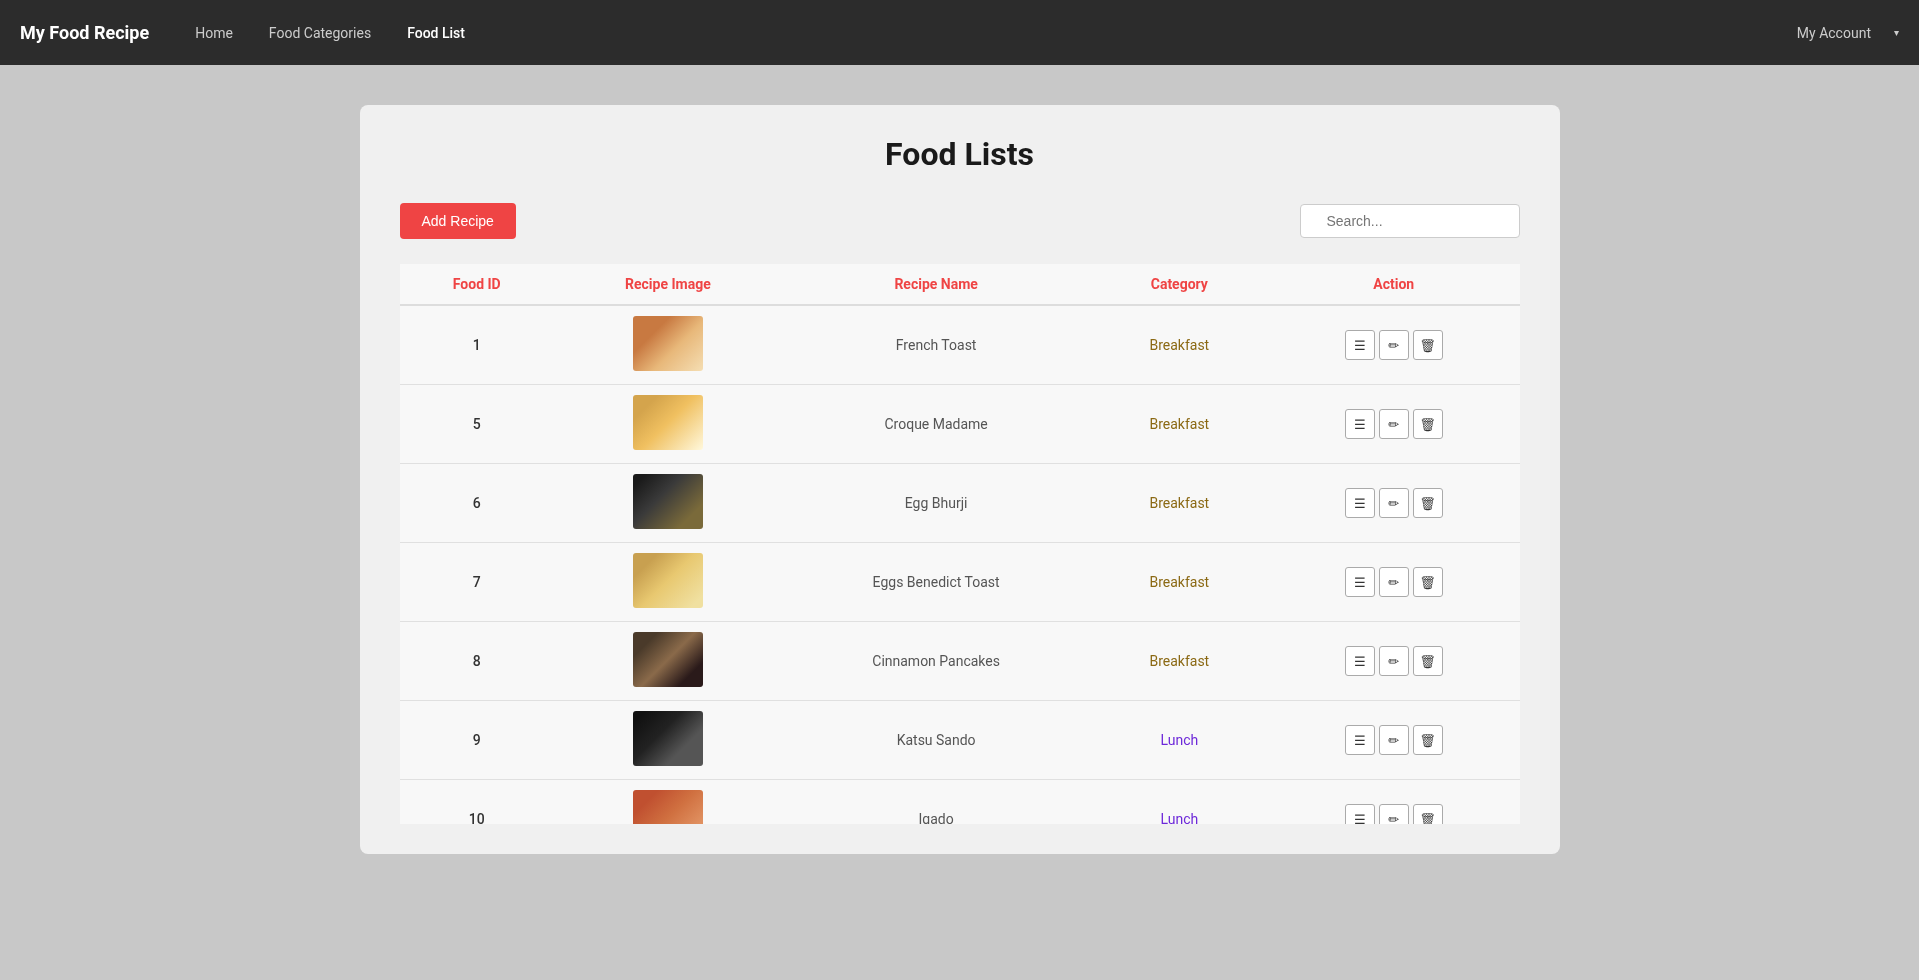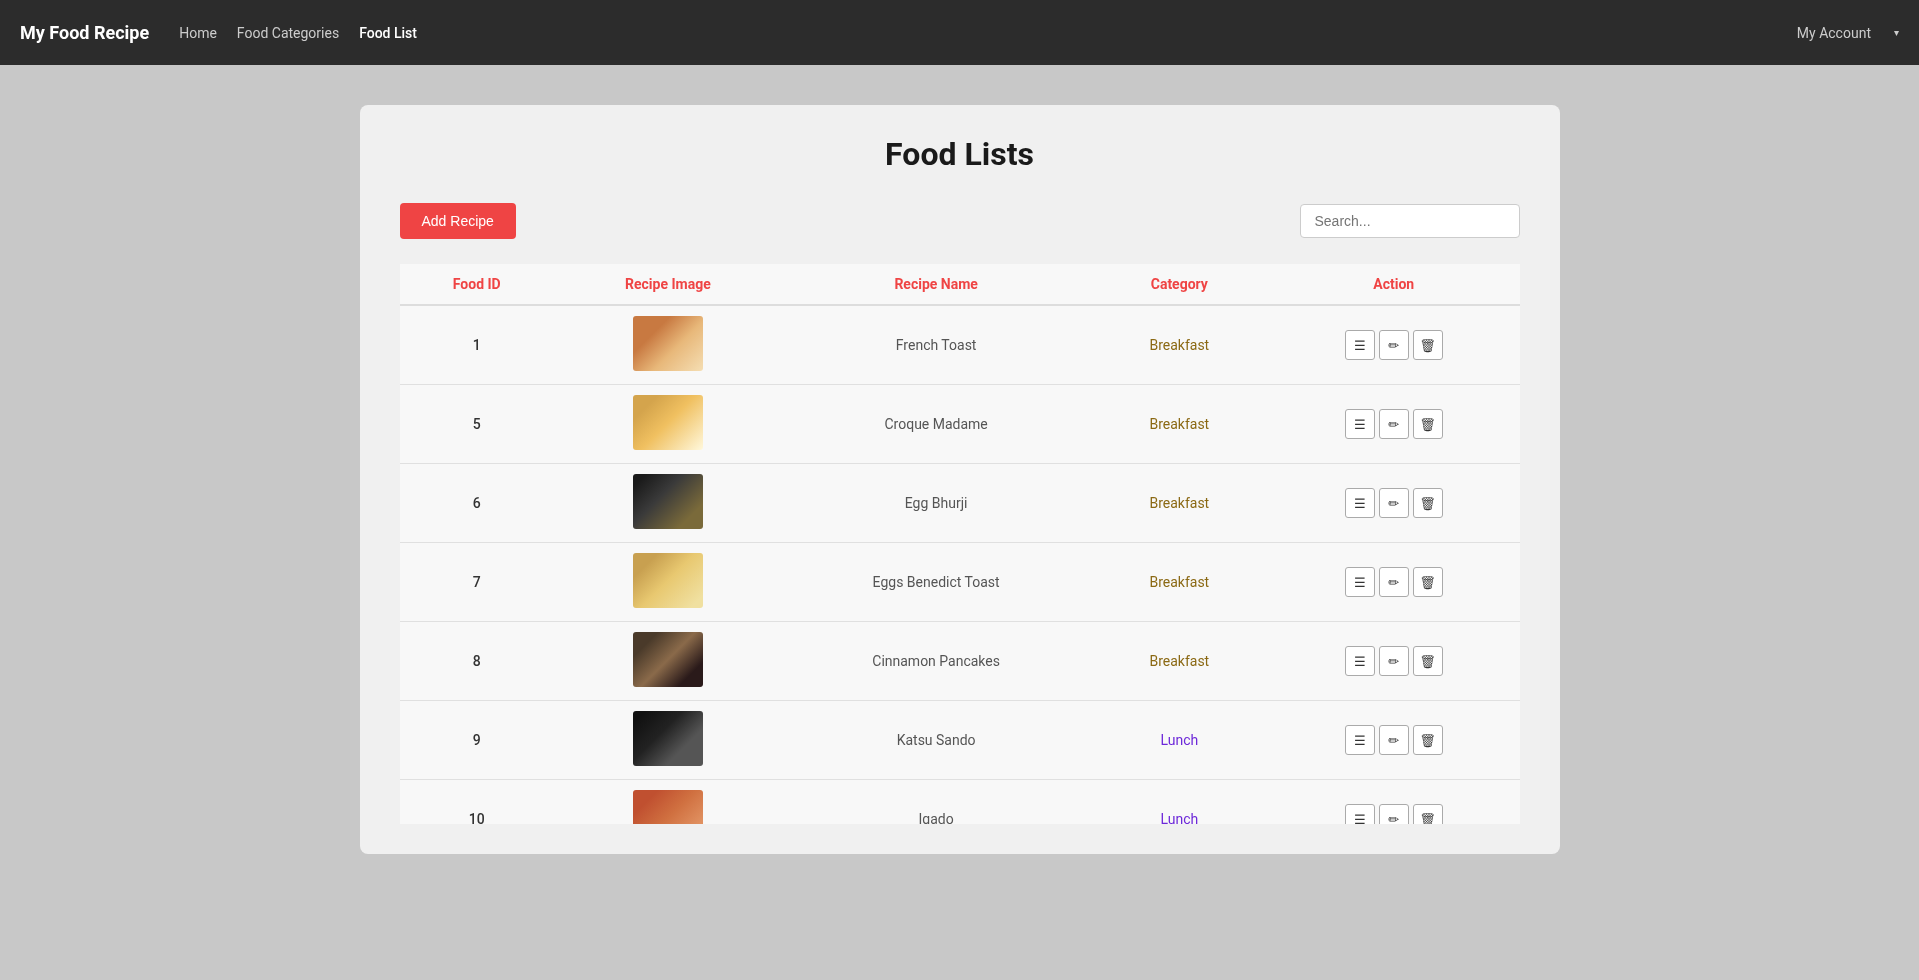--- a/index.html
+++ b/index.html
@@ -27,20 +27,21 @@
     .navbar-links {
       display: flex;
       gap: 20px;
       flex: 1;
     }
     .navbar-links a {
       color: #ccc;
       text-decoration: none;
       font-size: 14px;
       cursor: pointer;
+      margin-left: 16px;
     }
     .navbar-links a.active {
       color: #fff;
       font-weight: 500;
     }
     .navbar-right {
       display: flex;
       align-items: center;
       gap: 23px;
       color: #ccc;
@@ -88,21 +89,21 @@
       border: none;
       padding: 10px 22px;
       border-radius: 4px;
       font-size: 14px;
       cursor: pointer;
     }
 
     .search-input {
       border: 1px solid #ccc;
       background: #fff;
-      padding: 8px 14px;
+      padding: 8px 26px;
       border-radius: 4px;
       font-size: 14px;
       width: 220px;
       color: #999;
       outline: none;
     }
 
     
     .table-container {
       overflow-y: auto;

